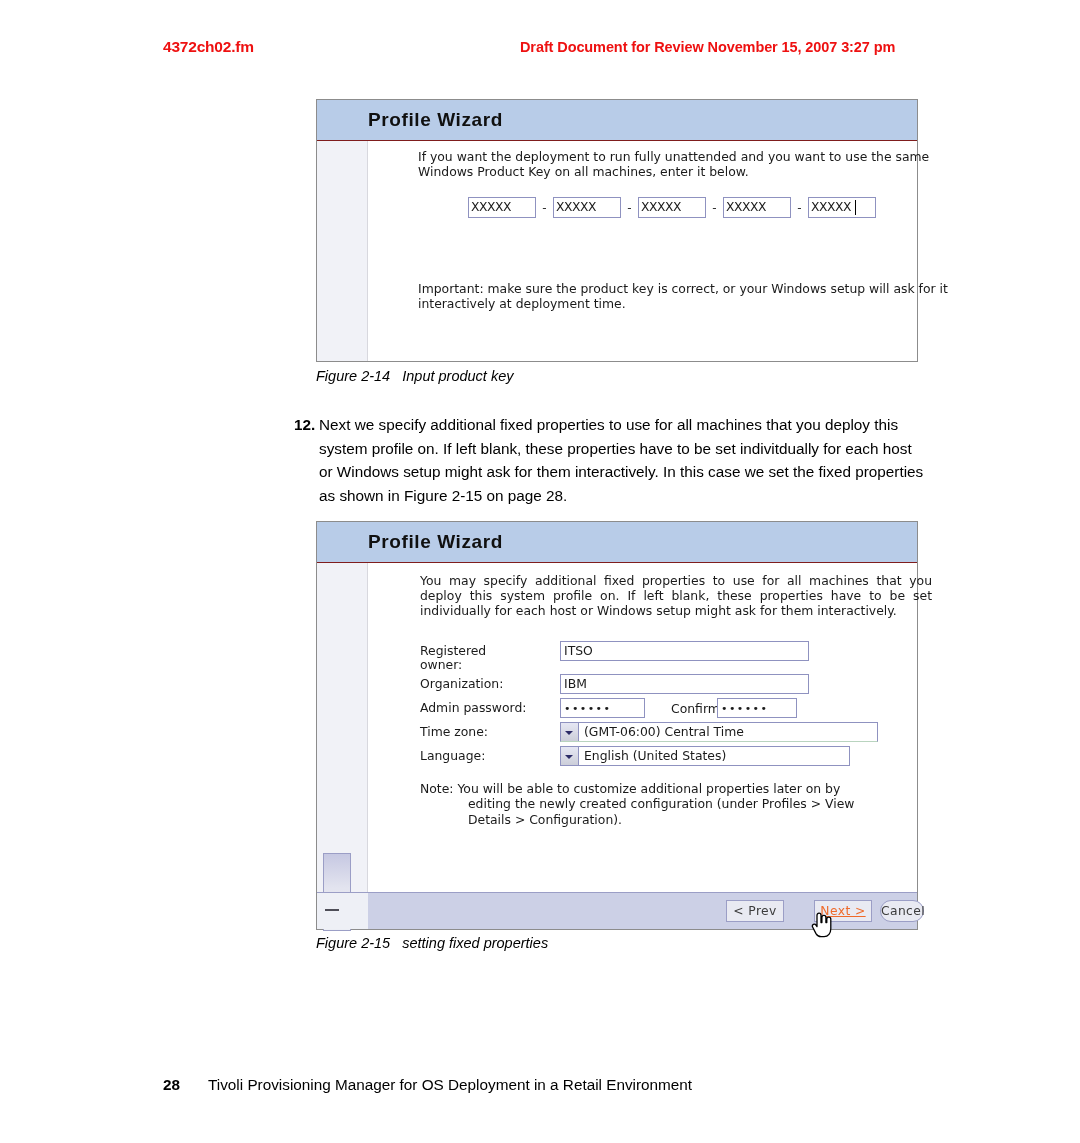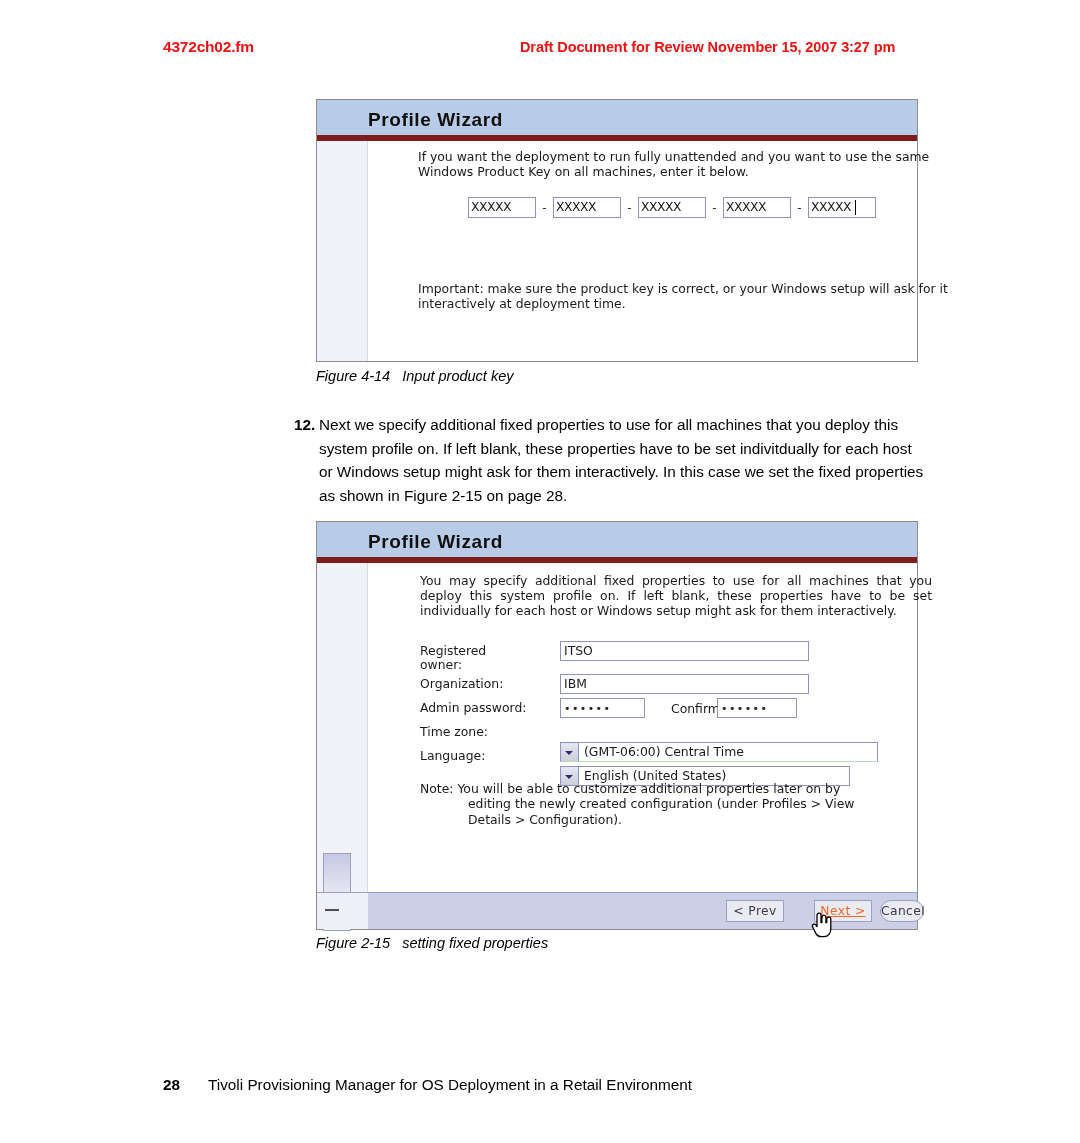--- a/index.html
+++ b/index.html
@@ -47,21 +47,21 @@
   
   .wizard {
     position: absolute;
     background: #ffffff;
     border: 1px solid #8c8c8c;
     box-sizing: border-box;
   }
   .wiz-title {
     height: 41px;
     background: #b8cce8;
-    border-bottom: 6px solid #7f1d1d;
+    border-bottom: 1px solid #7f1d1d;
     box-sizing: border-box;
     position: relative;
   }
   .wiz-title .txt {
     position: absolute;
     left: 51px;
     top: 9px;
     font-size: 19px;
     font-weight: bold;
     letter-spacing: 0.6px;
@@ -237,21 +237,20 @@
   .fcombo {
     position: absolute;
     left: 140px;
     top: 0;
     height: 20px;
     border: 1px solid #8f92c0;
     background: #ffffff;
     box-sizing: border-box;
     display: flex;
     align-items: stretch;
-    margin-top: 20px;
   }
   .fcombo.tz   { width: 318px; border-bottom-color:#b9d4bf; }
   .fcombo.lang { width: 290px; }
   .fcombo .arrow {
     width: 17px;
     background: linear-gradient(to bottom,#e6e7f4,#ccced9);
     border-right: 1px solid #8f92c0;
     position: relative;
     flex: 0 0 auto;
   }
@@ -415,21 +414,21 @@
       <span class="keydash">-</span>
       <span class="keybox">XXXXX</span>
       <span class="keydash">-</span>
       <span class="keybox focused">XXXXX</span>
     </div>
 
     <div class="wiz-text important">Important: make sure the product key is correct, or your Windows setup will ask for it interactively at deployment time.</div>
   </div>
 </div>
 
-<div class="caption" id="cap14"><span>Figure 4-14</span>   <span>Input product key</span></div>
+<div class="caption" id="cap14"><span>Figure 2-14</span>   <span>Input product key</span></div>
 
 <div class="step">
   <span class="num">12.</span>
   <span class="txt">Next we specify additional fixed properties to use for all machines that you deploy this system profile on. If left blank, these properties have to be set indivitdually for each host or Windows setup might ask for them interactively. In this case we set the fixed properties as shown in Figure 2-15 on page 28.</span>
 </div>
 
 <div class="wizard" id="fig15">
   <div class="wiz-title">
     <span class="txt">Profile Wizard</span>
   </div>

